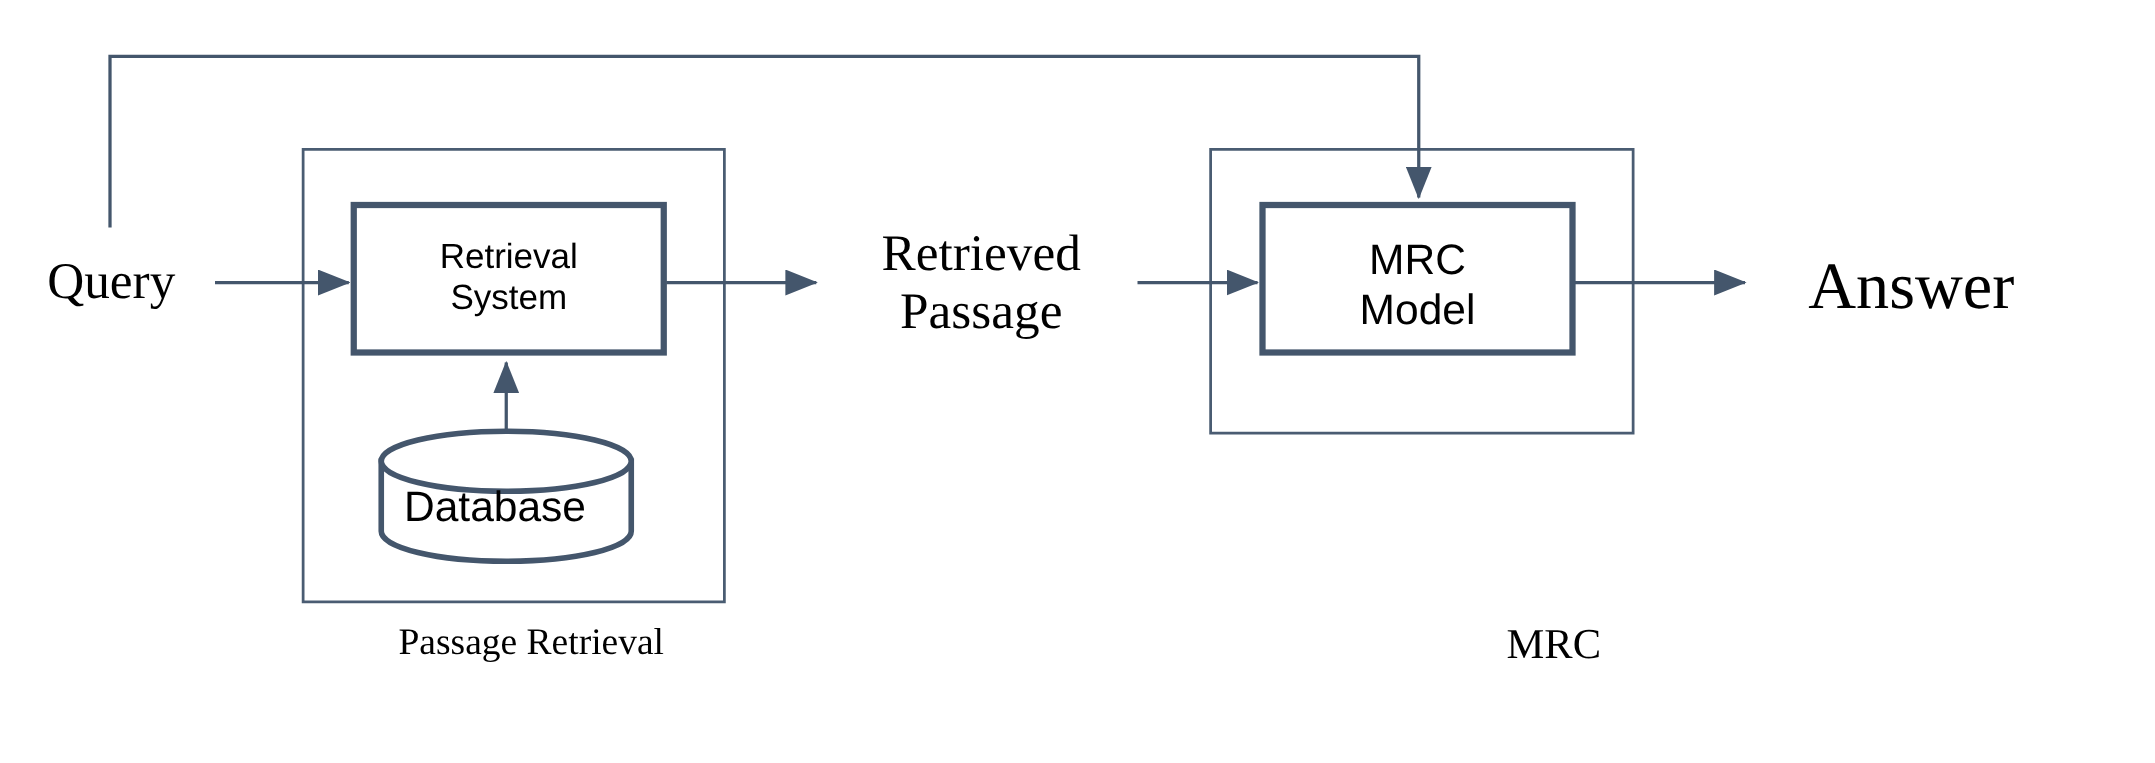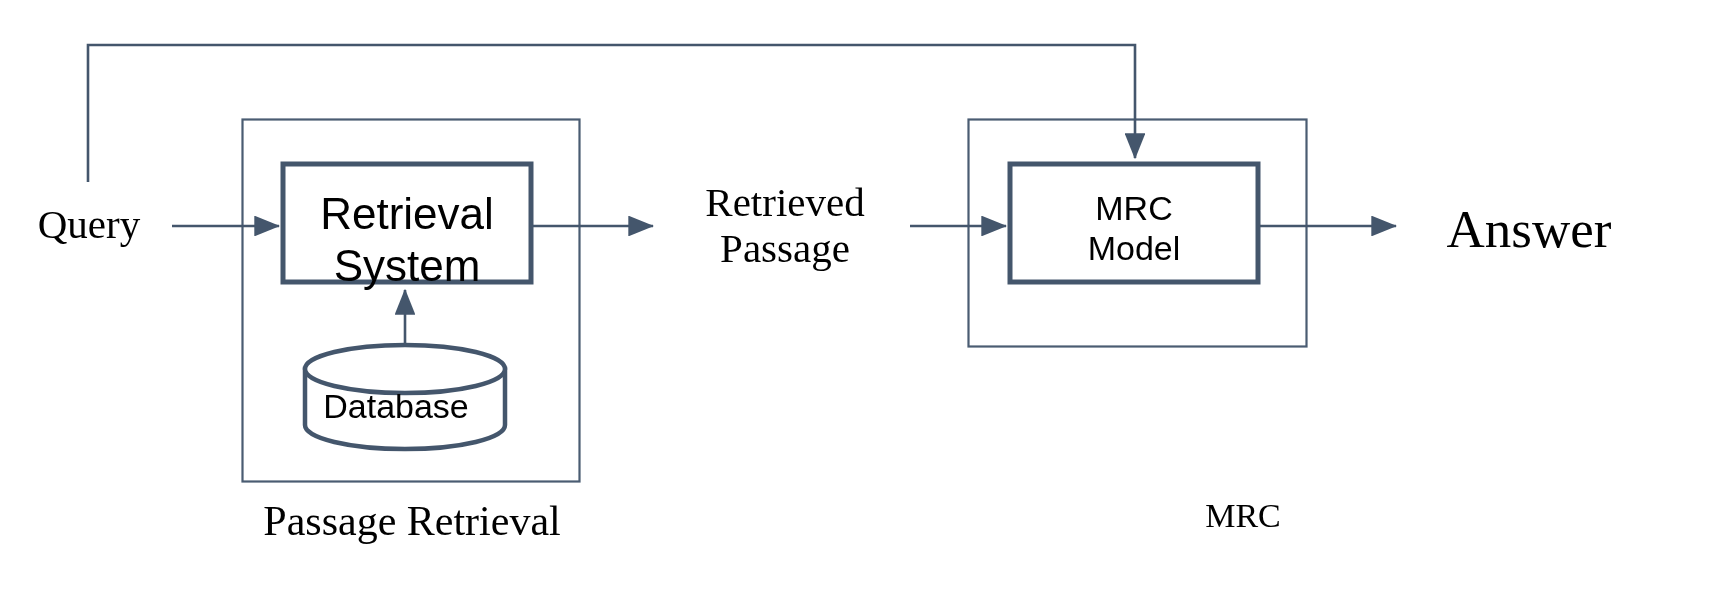--- a/index.html
+++ b/index.html
@@ -47,21 +47,21 @@
     font-family: "Liberation Serif", serif;
     color: #000000;
     text-align: center;
     white-space: nowrap;
   }
 
   
   #label-retrieval-system {
     left: 283px; top: 188px;
     width: 248px;
-    font-size: 44px;
+    font-size: 28px;
   }
   #label-mrc-model {
     left: 1010px; top: 188px;
     width: 248px;
     font-size: 34px;
   }
   #label-database {
     left: 303px; top: 386px;
     width: 186px;
     font-size: 34px;
@@ -75,23 +75,23 @@
     left: 663px; top: 180px;
     width: 244px;
     font-size: 41px;
   }
   #label-answer {
     left: 1404px; top: 200px;
     width: 250px;
     font-size: 53px;
   }
   #caption-passage-retrieval {
-    left: 212px; top: 497px;
+    left: 225px; top: 497px;
     width: 400px;
-    font-size: 42px;
+    font-size: 30px;
   }
   #caption-mrc {
     left: 1043px; top: 497px;
     width: 400px;
     font-size: 34px;
   }
 </style>
 </head>
 <body>
 

